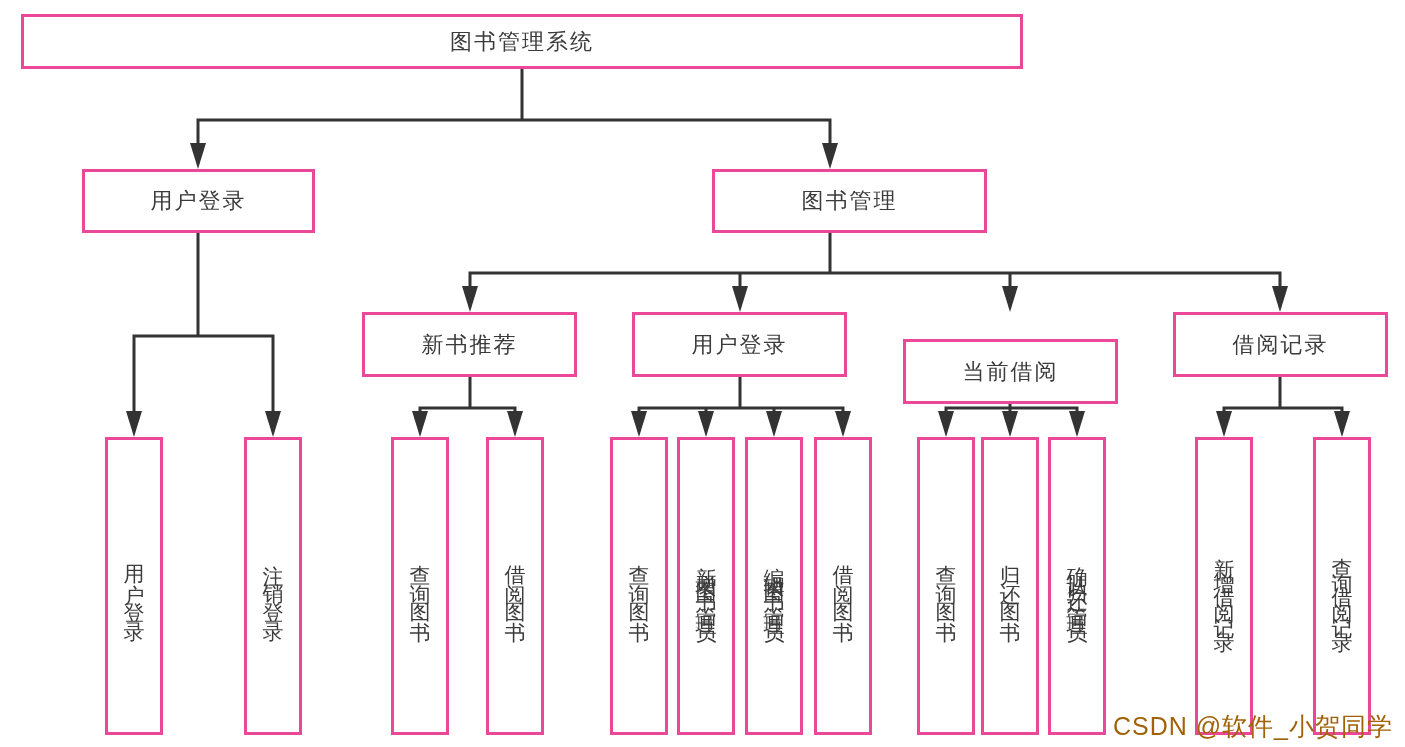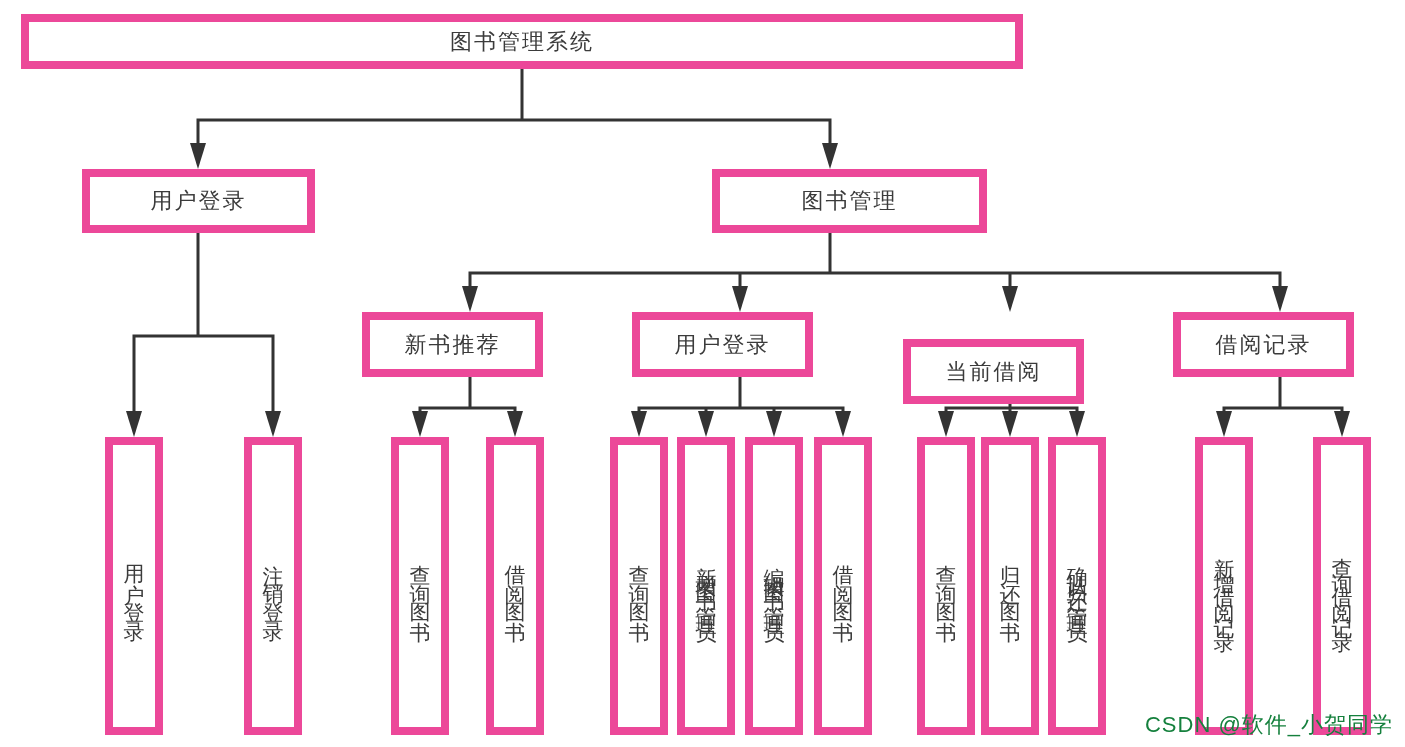--- a/index.html
+++ b/index.html
@@ -7,37 +7,37 @@
     position:relative;
     width:1405px;height:747px;
     background:#ffffff;
     overflow:hidden;
     font-family:"Liberation Sans","DejaVu Sans",sans-serif;
     color:#383838;
   }
   .connectors{position:absolute;left:0;top:0;width:1405px;height:747px;}
   .box{
     position:absolute;
-    border:8px solid #ec4899;
+    border:3px solid #ec4899;
     background:#ffffff;
     display:flex;
     align-items:center;
     justify-content:center;
     box-sizing:border-box;
     font-size:22px;
     letter-spacing:2px;
     color:#3b3b3b;
     z-index:2;
     text-align:center;
   }
   
   .root-box   {left:21px;  top:14px;  width:1002px; height:55px;}
   .l2-login   {left:82px;  top:169px; width:233px;  height:64px;}
   .l2-mgmt    {left:712px; top:169px; width:275px;  height:64px;}
-  .l3         {top:312px;  width:181px; height:65px;}
+  .l3         {top:312px;  width:215px; height:65px;}
   .l3-new     {left:362px;}
   .l3-borrow  {left:632px;}
   .l3-current {left:903px;margin-top:27px;}
   .l3-records {left:1173px;}
   
   .vbox{top:437px;width:58px;height:298px;}
   .vtext{
     writing-mode:vertical-rl;
     text-orientation:mixed;
     font-size:21px;
@@ -51,22 +51,22 @@
   .v3 {left:391px;}  .v4 {left:486px;}
   .v5 {left:610px;}  .v6 {left:677px;}
   .v7 {left:745px;}  .v8 {left:814px;}
   .v9 {left:917px;}  .v10{left:981px;}
   .v11{left:1048px;} .v12{left:1195px;}
   .v13{left:1313px;}
   .watermark{
     position:absolute;
     right:12px;
     top:710px;
-    font-size:22px;
-    color:#15803d;
+    font-size:25px;
+    color:#a16207;
     letter-spacing:1px;
     z-index:3;
     pointer-events:none;
     text-align:center;
   }
 </style>
 </head>
 <body>
 
 <div class="canvas">

